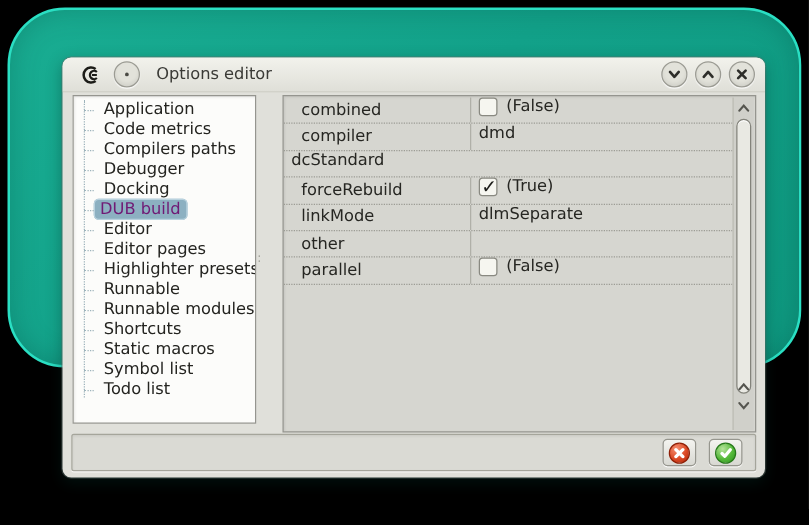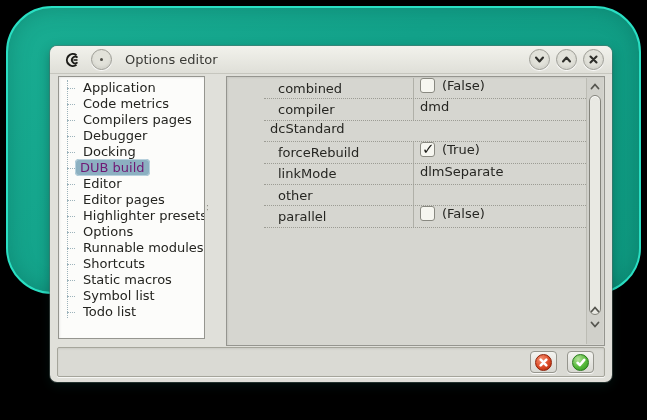--- a/index.html
+++ b/index.html
@@ -56,21 +56,21 @@
 
   
   .splitter { position:absolute; left:156px; top:30px; width:19px; height:263px; }
   .splitter-dots { position:absolute; left:0px; top:128px; font-size:9px; color:#8a8a82;
                    letter-spacing:0; line-height:4px; }
 
   
   .grid-panel { position:absolute; left:176px; top:30px; width:379px; height:270px;
                 background:#d6d6d0; border:1px solid #95958f;
                 box-shadow:inset 1px 1px 2px rgba(0,0,0,.07); overflow:hidden; }
-  .rows { position:absolute; left:0; top:1px; right:18px;padding-left:37px; }
+  .rows { position:absolute; left:0; top:1px; right:18px; }
   .prop-row { display:flex; height:21.4px; align-items:center;
               border-bottom:1px dotted #9c9c94; }
   .cell-name { width:150px; flex:0 0 150px; padding-left:14px; font-size:13px;
                color:#26262            2; border-right:1px solid #b0b0a8;
                height:100%; display:flex; align-items:center; }
   .cell-name { color:#262622; }
   .cell-value { flex:1; padding-left:6px; font-size:13px; color:#262622;
                 display:flex; height:100%; }
   .checkbox { width:15px; height:15px; border-radius:3px; margin-right:7px;
               background:linear-gradient(#fffffb,#ededе5);
@@ -152,42 +152,42 @@
 
     <div class="tree-panel">
       <div class="tree-list">
           <div class="tree-item">
     <span class="pill">Application</span>
   </div>
           <div class="tree-item">
     <span class="pill">Code metrics</span>
   </div>
           <div class="tree-item">
-    <span class="pill">Compilers pages</span>
+    <span class="pill">Compilers paths</span>
   </div>
           <div class="tree-item">
     <span class="pill">Debugger</span>
   </div>
           <div class="tree-item">
     <span class="pill">Docking</span>
   </div>
           <div class="tree-item selected">
     <span class="pill">DUB build</span>
   </div>
           <div class="tree-item">
     <span class="pill">Editor</span>
   </div>
           <div class="tree-item">
     <span class="pill">Editor pages</span>
   </div>
           <div class="tree-item">
     <span class="pill">Highlighter presets</span>
   </div>
           <div class="tree-item">
-    <span class="pill">Options</span>
+    <span class="pill">Runnable</span>
   </div>
           <div class="tree-item">
     <span class="pill">Runnable modules</span>
   </div>
           <div class="tree-item">
     <span class="pill">Shortcuts</span>
   </div>
           <div class="tree-item">
     <span class="pill">Static macros</span>
   </div>

